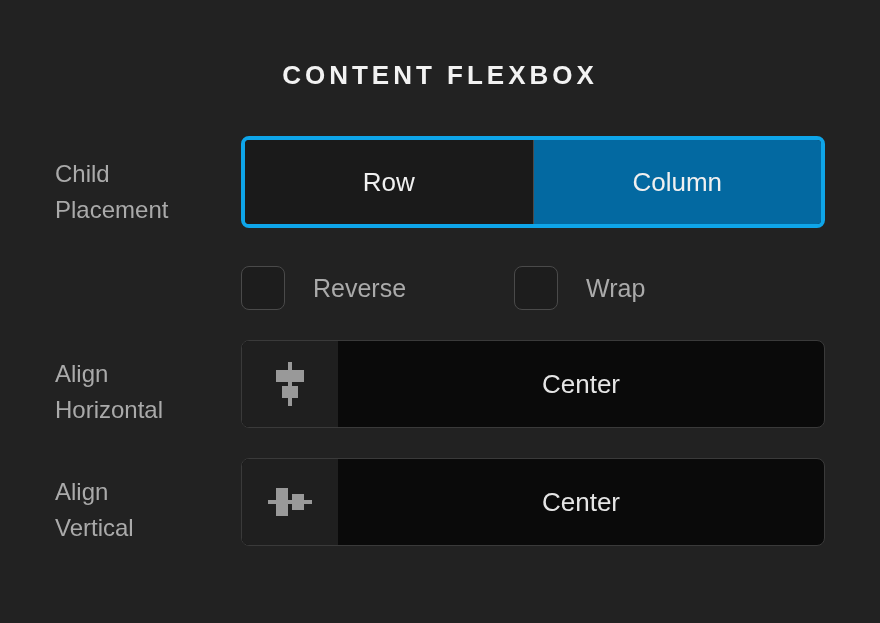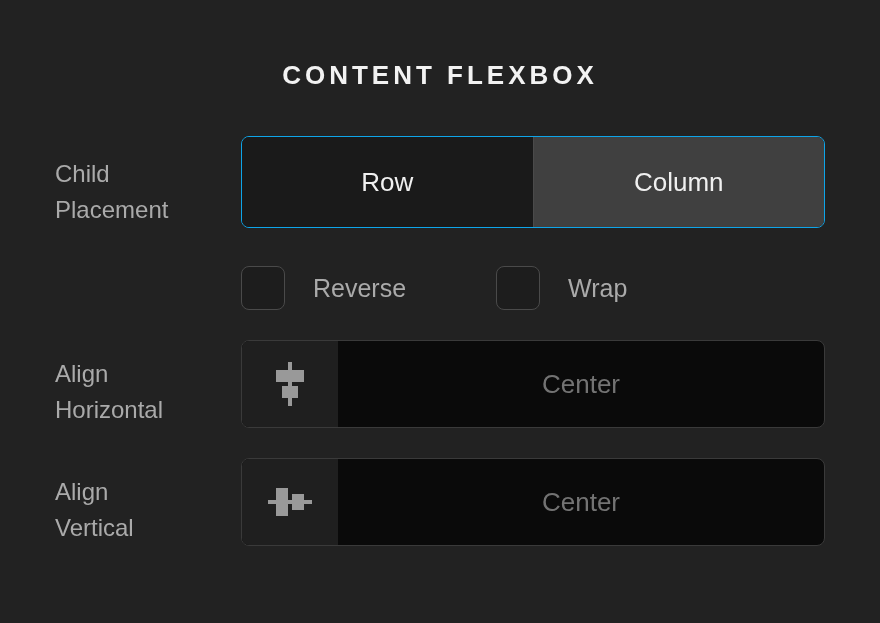--- a/index.html
+++ b/index.html
@@ -37,44 +37,44 @@
     .label {
       font-size: 24px;
       color: #aaaaaa;
       line-height: 1.5;
     }
     .control-col {
       flex: 1;
     }
     .segmented {
       display: flex;
-      border: 1px solid #0ea5e9;
+      border: 4px solid #0ea5e9;
       border-radius: 8px;
       overflow: hidden;
       height: 92px;
     }
     .segment {
       flex: 1;
       display: flex;
       align-items: center;
       justify-content: center;
       font-size: 26px;
       cursor: pointer;
       background: #1a1a1a;
       color: #f0f0f0;
     }
     .segment.selected {
-      background: #404040;
+      background: #0369a1;
     }
     .segment:not(:last-child) {
       border-right: 1px solid #4a4a4a;
     }
     .checkbox-row {
       display: flex;
-      gap: 90px;
+      gap: 68px;
       padding-top: 8px;
     }
     .checkbox-group {
       display: flex;
       align-items: center;
       gap: 28px;
     }
     .checkbox {
       width: 44px;
       height: 44px;
@@ -102,21 +102,21 @@
       align-items: center;
       justify-content: center;
       flex-shrink: 0;
     }
     .dropdown-value {
       flex: 1;
       display: flex;
       align-items: center;
       justify-content: center;
       font-size: 26px;
-      color: #737373;
+      color: #e5e5e5;
       cursor: pointer;
     }
     svg {
       display: block;
     }
   </style>
 </head>
 <body>
 
 <div class="section-title">CONTENT FLEXBOX</div>
@@ -135,21 +135,21 @@
 </div>
 
 <div class="row">
   <div class="label-col"></div>
   <div class="control-col">
     <div class="checkbox-row">
       <div class="checkbox-group">
         <div class="checkbox"></div>
         <div class="checkbox-label">Reverse</div>
       </div>
-      <div class="checkbox-group" style="">
+      <div class="checkbox-group" style="margin-left: 40px;">
         <div class="checkbox"></div>
         <div class="checkbox-label">Wrap</div>
       </div>
     </div>
   </div>
 </div>
 
 <div class="row">
   <div class="label-col">
     <div class="label" style="white-space: pre-line;">Align

